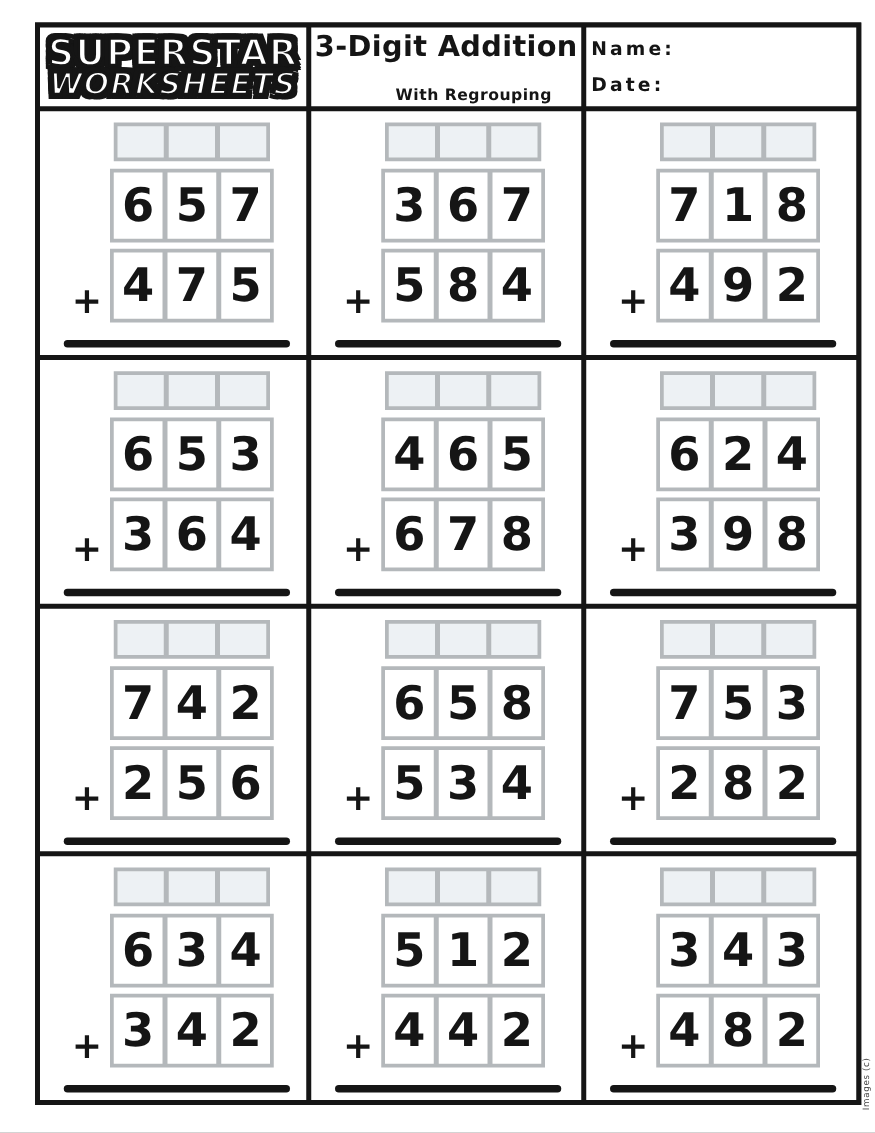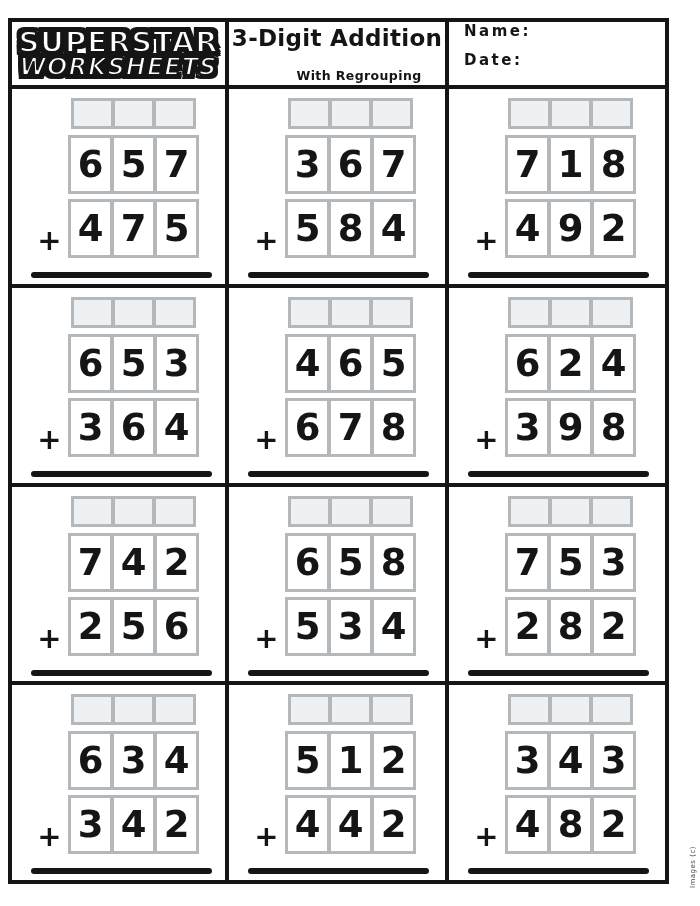--- a/index.html
+++ b/index.html
@@ -7,21 +7,21 @@
     --box-border:#b4b8bb;
     --carry-fill:#edf1f4;
   }
   *{margin:0;padding:0;box-sizing:border-box;}
   html,body{width:700px;height:906px;background:#ffffff;overflow:hidden;
     font-family:"Liberation Sans", sans-serif;color:var(--ink);}
   .canvas{position:relative;width:700px;height:906px;background:#fff;}
 
   
   .sheet{
-    position:absolute;left:8px;top:18px;width:661px;height:866px;
+    position:absolute;left:28px;top:18px;width:661px;height:866px;
     border:4px solid var(--ink);
     background:var(--ink);
     display:grid;
     grid-template-columns:213px 1fr 1fr;
     grid-template-rows:63px 1fr 1fr 1fr 1fr;
     gap:4px;
   }
   .cell{background:#fff;position:relative;}
 
   
@@ -35,21 +35,21 @@
       -2px -4px 0 var(--ink), 2px 4px 0 var(--ink), 4px 2px 0 var(--ink), -4px -2px 0 var(--ink);
     letter-spacing:1px;line-height:1;white-space:nowrap;
   }
   .logo-1{font-size:29px;}
   .logo-2{font-size:24px;margin-top:-2px;font-style:italic;}
 
   .title-cell{display:flex;flex-direction:column;align-items:center;justify-content:center;gap:17px;}
   .sheet-title{font-family:"DejaVu Sans", sans-serif;font-weight:800;font-size:23px;letter-spacing:0.3px;}
   .sheet-subtitle{font-family:"DejaVu Sans", sans-serif;font-weight:700;font-size:12.5px;letter-spacing:0.4px;margin-left:44px;}
 
-  .name-cell{display:flex;flex-direction:column;justify-content:flex-start;gap:11px;padding-left:15px;}
+  .name-cell{display:flex;flex-direction:column;justify-content:center;gap:11px;padding-left:4px;}
   .field-label{font-family:"DejaVu Sans", sans-serif;font-weight:600;font-size:15px;letter-spacing:2.5px;}
 
   
   .problem{padding-top:9px;}
   .pwrap{margin-left:19px;width:182px;}
   .carry-row{
     width:125px;margin-left:40px;margin-bottom:6px;
     background:var(--box-border);padding:3px;
     display:grid;grid-template-columns:repeat(3,1fr);gap:4px;
   }

